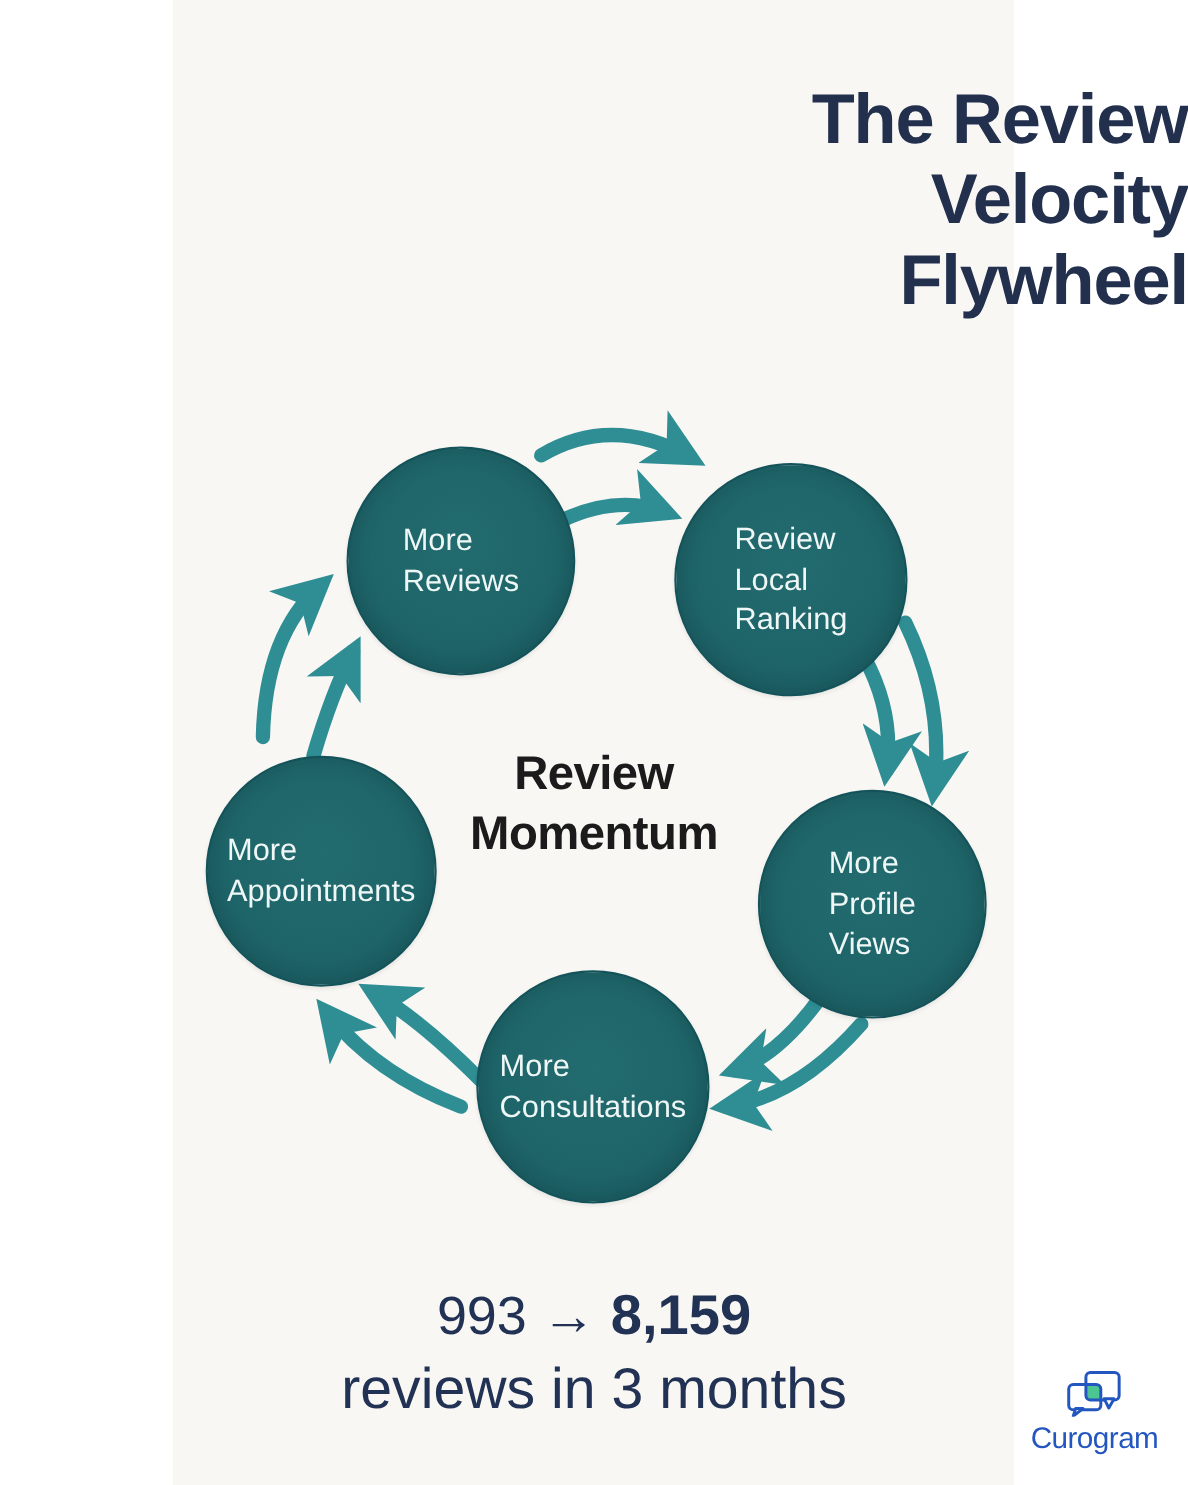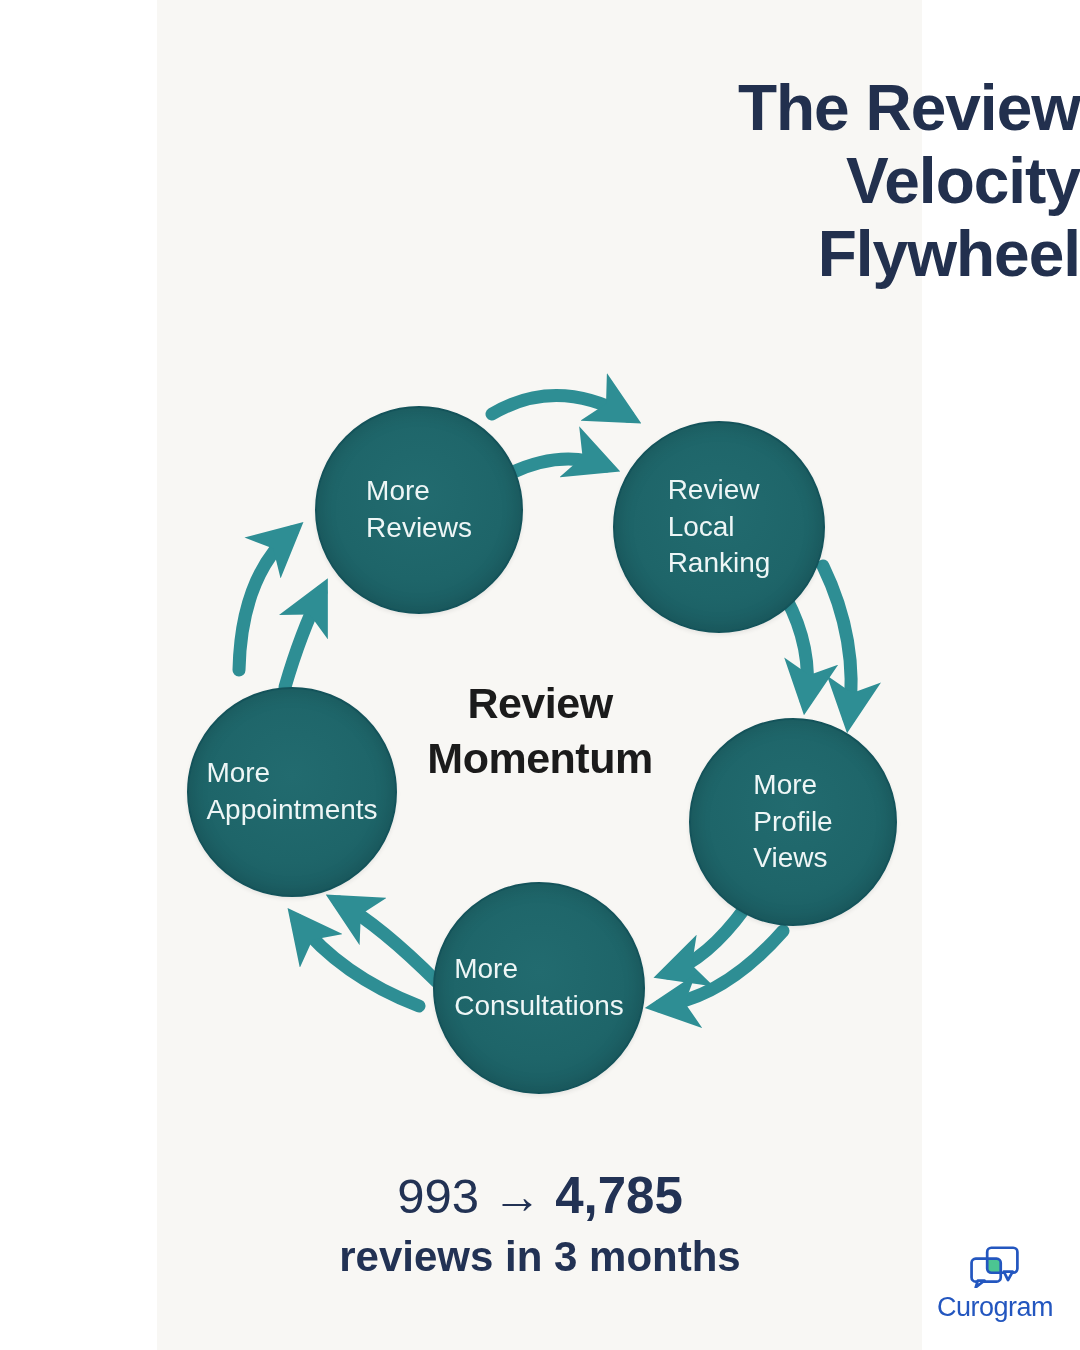--- a/index.html
+++ b/index.html
@@ -38,21 +38,21 @@
     position:absolute; left:540px; top:731px; transform:translate(-50%,-50%); z-index:2;
     font-size:43px; font-weight:800; letter-spacing:-0.5px; line-height:1.28;
     color:var(--center-text,#1b1b1b); text-align:center;
   }
   .stats {
     position:absolute; left:0; top:1166px; width:1080px; z-index:3;
     text-align:center; color:var(--stats-text,#223254);
   }
   .stats-main { font-size:49px; font-weight:500; }
   .stats-main .big { font-weight:700; font-size:51px; }
-  .stats-caption { font-size:42px; font-weight:700; margin-top:8px; }
+  .stats-caption { font-size:52px; font-weight:400; margin-top:8px; }
   .logo {
     position:absolute; left:930px; top:1246px; width:130px; z-index:3;
     text-align:center;
   }
   .logo-icon { display:block; margin:0 auto; }
   .logo-text {
     margin-top:4px; font-size:27px; font-weight:400; letter-spacing:-0.5px;
     color:var(--logo-blue,#2356bf);
   }
 </style>
@@ -98,21 +98,21 @@
 <div class="node n4 preline">More
 Appointments</div>
 
 <div class="center-label preline">Review
 Momentum</div>
 
 <div class="stats">
   <div class="stats-main">
     <span>993</span>
     <span>→</span>
-    <span class="big">4,785</span>
+    <span class="big">8,159</span>
   </div>
   <div class="stats-caption">reviews in 3 months</div>
 </div>
 
 <div class="logo">
   <svg class="logo-icon" width="50" height="42" viewBox="0 0 48 40" xmlns="http://www.w3.org/2000/svg">
     <rect x="17" y="12.5" width="12" height="13" style="fill:var(--logo-green,#4cc592)"></rect>
     <g fill="none" stroke-width="2.6" stroke-linejoin="round" style="stroke:var(--logo-blue,#2356bf)">
       <rect x="16.5" y="1.5" width="29" height="24" rx="4"></rect>
       <path d="M32.5 24.5 l4 8 l4.5 -8 z" style="fill:var(--page-bg,#ffffff)"></path>

